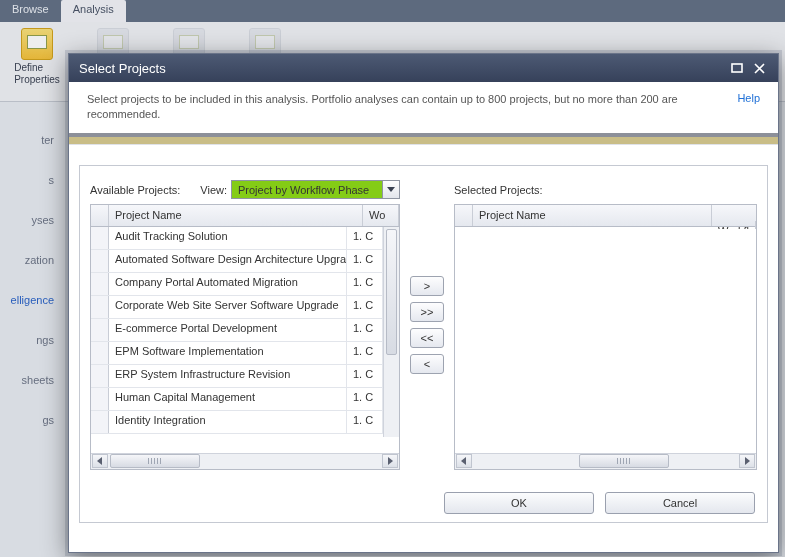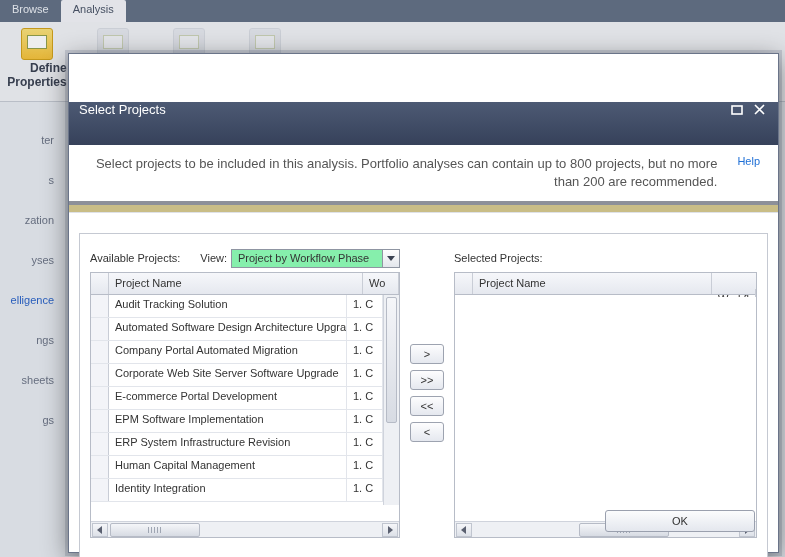--- a/index.html
+++ b/index.html
@@ -7,56 +7,56 @@
 
   
   .ribbon-tabs { display: flex; background: #637085; height: 22px; }
   .ribbon-tab { padding: 3px 12px; color: #eef1f6; font-size: 11px; cursor: pointer; }
   .ribbon-tab.active { background: #f3f4f8; color: #4a5366; border-radius: 2px 2px 0 0; }
   .ribbon-body { background: #f1f2f6; height: 80px; border-bottom: 1px solid #c7cbd4; padding: 4px 8px; display: flex; align-items: flex-start; gap: 18px; }
   .ribbon-btn { display: flex; flex-direction: column; align-items: center; width: 58px; padding-top: 2px; }
   .ribbon-icon { width: 32px; height: 32px; background: linear-gradient(#fbe27a,#f6c23a); border: 1px solid #d3a21a; border-radius: 3px; margin-bottom: 2px; position: relative; }
   .ribbon-icon.faded { opacity: .35; background: linear-gradient(#d9dde5,#c1c7d2); border-color: #b1b7c2; }
   .ribbon-icon::after { content:""; position:absolute; left:5px; top:6px; width:18px; height:12px; background:#fff; border:1px solid #93a04a; }
-  .ribbon-label { font-size: 12px; text-align: right; color: #3b4252; line-height: 1.15; font-weight: bold; }
+  .ribbon-label { font-size: 10px; text-align: left; color: #3b4252; line-height: 1.15; }
 
   
   .sidebar-hint { position: absolute; left: 0; top: 120px; width: 60px; color: #6c7486; font-size: 11px; }
   .sidebar-hint div { padding: 14px 6px 14px 0; text-align: right; white-space: nowrap; overflow: hidden; }
   .sidebar-hint .blue { color: #2a63c8; }
 
   
   .mask { position:absolute; inset:0; background: rgba(30,38,55,.08); }
 
   
   .dialog { position: absolute; left: 68px; top: 53px; width: 711px; height: 500px;
             background: #fff; border: 1px solid #6a7489; box-shadow: 0 6px 24px rgba(0,0,0,.45), 0 0 0 3px rgba(108,120,145,.25); }
-  .dlg-title { height: 43px; background: linear-gradient(#4d5a74,#36415a); color: #fff; display:flex; align-items:flex-start; padding: 0 10px; font-size: 13px; margin-top: 48px; }
+  .dlg-title { height: 28px; background: linear-gradient(#4d5a74,#36415a); color: #fff; display:flex; align-items:center; padding: 0 10px; font-size: 13px; }
   .dlg-title-text { flex:1; }
   .dlg-title-btn { width:17px; height:15px; margin-left:6px; display:flex; align-items:center; justify-content:center; color:#fff; cursor:pointer; }
   .dlg-title-btn svg { stroke:#fff; stroke-width:1.6; fill:none; }
 
   .dlg-info { padding: 10px 18px 10px 18px; background:#fff; display:flex; gap:20px; border-bottom: 0; }
-  .dlg-info-text { flex:1; color:#555; font-size:13px; line-height:1.4;text-align:right; }
+  .dlg-info-text { flex:1; color:#555; font-size:11px; line-height:1.4; }
   .dlg-help { color:#1e6fd6; cursor:pointer; font-size:11px; }
 
   .dlg-divider { height: 12px; background:#c9bd87; border-top:4px solid #8d9099; border-bottom:1px solid #dfe2e8; }
   .dlg-gap { height: 8px; background:#fff; }
 
   .panel-wrap { margin: 12px 10px 0 10px; border:1px solid #c5c9d2; padding: 14px 10px 10px 10px; background:#fff; height: 358px; position:relative; }
 
   .cols { display:flex; height: 290px; align-items:stretch;justify-content:flex-end; }
   .col-left { width: 310px; display:flex; flex-direction:column; }
   .col-mid { width: 54px; display:flex; flex-direction:column; align-items:center; justify-content:center; gap:6px; }
   .col-right { flex:1; display:flex; flex-direction:column; }
 
   .list-top { display:flex; align-items:center; justify-content:space-between; margin-bottom:4px; height:20px; }
   .lbl { color:#333; }
   .view-ctl { display:flex; align-items:center; gap:4px; }
-  .combo { display:flex; align-items:center; border:1px solid #8f95a2; height:19px; background:#86efac; }
+  .combo { display:flex; align-items:center; border:1px solid #8f95a2; height:19px; background:#84cc16; }
   .combo-text { padding:0 6px; font-size:11px; min-width: 150px; }
   .combo-btn { width:17px; height:17px; border-left:1px solid #8f95a2; display:flex; align-items:center; justify-content:center; background:linear-gradient(#fdfdfe,#e3e6ec); }
   .combo-btn svg { width:8px; height:5px; }
 
   .grid { flex:1; border:1px solid #b7bcc7; position:relative; overflow:hidden; display:flex; flex-direction:column; }
   .grid-head { display:flex; background:linear-gradient(#f6f7fa,#e5e8ef); border-bottom:1px solid #b7bcc7; height:22px; }
   .gh { border-right:1px solid #c9cdd6; padding:4px 6px; font-size:11px; color:#333; white-space:nowrap; overflow:hidden; }
   .gh.handle { width:18px; }
   .gh.name-l { flex:1; }
   .gh.wf-l { width:36px; }
@@ -74,21 +74,21 @@
   .vscroll { position:absolute; right:0; top:0; bottom:16px; width:16px; background:#eef0f4; border-left:1px solid #cfd3dc; }
   .vscroll-thumb { position:absolute; left:2px; right:2px; top:2px; height:60%; background:linear-gradient(#f5f6f9,#d7dbe3); border:1px solid #b6bbc6; border-radius:2px; }
   .hscroll { height:16px; background:#eef0f4; border-top:1px solid #cfd3dc; display:flex; align-items:center; position:relative; }
   .hs-btn { width:16px; height:14px; background:linear-gradient(#f5f6f9,#dde1e8); border:1px solid #c0c5cf; margin:0 1px; display:flex; align-items:center; justify-content:center; }
   .hs-track { flex:1; position:relative; height:14px; margin:0 1px; }
   .hs-thumb { position:absolute; left:0; top:0; bottom:0; width:90px; background:linear-gradient(#f5f6f9,#d7dbe3); border:1px solid #b6bbc6; border-radius:2px; display:flex; align-items:center; justify-content:center; }
   .hs-grip { width:14px; height:6px; background:repeating-linear-gradient(90deg,#9fa6b3 0 1px,transparent 1px 3px); }
 
   .move-btn { width:34px; height:20px; background:linear-gradient(#fdfdfe,#e5e8ef); border:1px solid #9da3b0; border-radius:3px; font-size:11px; color:#333; display:flex; align-items:center; justify-content:center; cursor:pointer; }
 
-  .dlg-buttons { position:absolute; right:12px; bottom:8px; display:flex; gap:28px;flex-direction:column; }
+  .dlg-buttons { position:absolute; right:12px; bottom:8px; display:flex; gap:11px; }
   .btn { width:150px; height:22px; background:linear-gradient(#fbfcfd,#e4e7ee); border:1px solid #9aa0ae; border-radius:3px; font-size:11px; display:flex; align-items:center; justify-content:center; cursor:pointer; }
 
   .ftxt { position:absolute; left:80px; bottom:4px; color:#7d8494; font-size:10px; }
 </style>
 </head>
 <body>
 
 <div class="ribbon-tabs">
   <div class="ribbon-tab">Browse</div>
   <div class="ribbon-tab active">Analysis</div>
@@ -106,22 +106,22 @@
     <div class="ribbon-icon faded"></div>
   </div>
   <div class="ribbon-btn">
     <div class="ribbon-icon faded"></div>
   </div>
 </div>
 
 <div class="sidebar-hint">
   <div>ter</div>
   <div>s</div>
+  <div>yses</div>
   <div>zation</div>
-  <div>yses</div>
   <div class="blue">elligence</div>
   <div>ngs</div>
   <div>sheets</div>
   <div>gs</div>
 </div>
 
 <div class="ftxt">plans or project assignments, and organizational</div>
 
 <div class="mask"></div>
 

